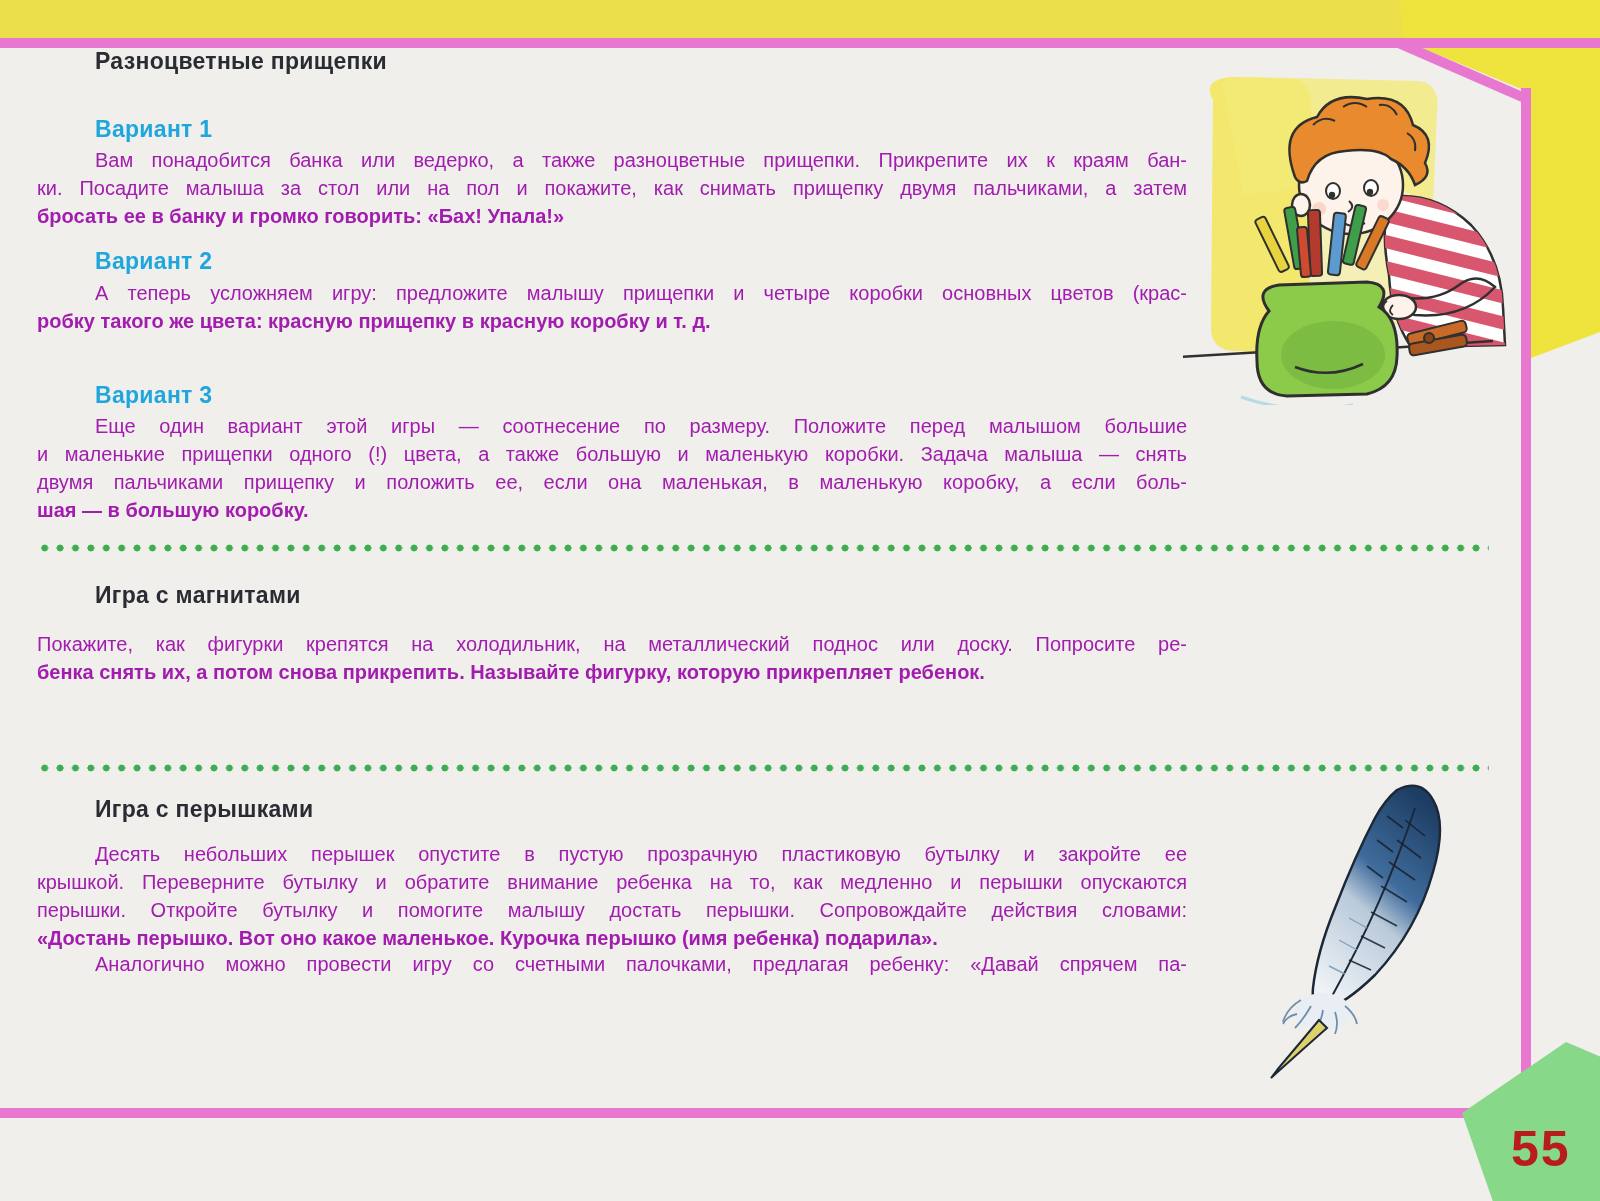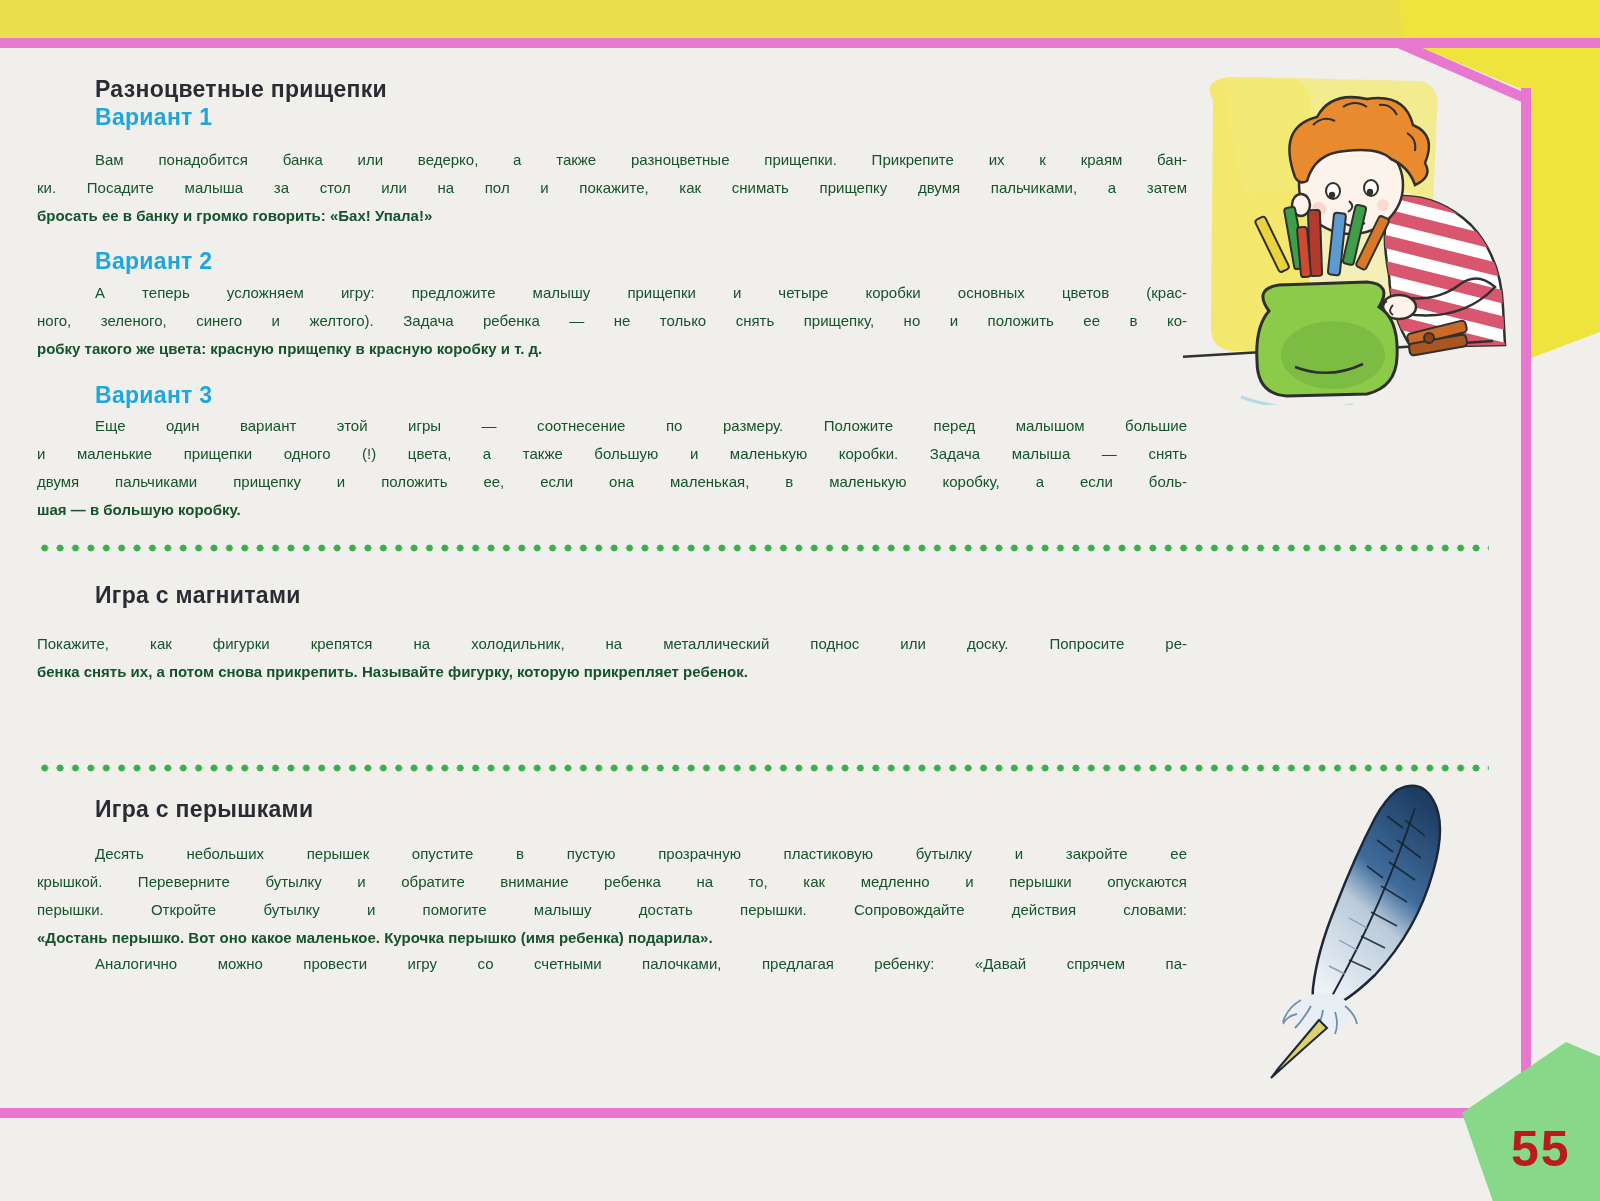--- a/index.html
+++ b/index.html
@@ -22,21 +22,21 @@
   .pink-bottom{left:0;top:1108px;width:1600px;height:10px;}
   
   .abs{position:absolute;}
   .h-main{
     left:95px;font-size:23px;font-weight:bold;color:#2a2c34;letter-spacing:.3px;z-index:4;
   }
   .h-variant{
     left:95px;font-size:23px;font-weight:bold;color:#1ea6dd;letter-spacing:.3px;z-index:4;
   }
   .para{
-    left:37px;width:1150px;font-size:15px;line-height:28px;color:#14532d;z-index:4;
+    left:37px;width:1150px;font-size:20px;line-height:28px;color:#a21caf;z-index:4;
   }
   .ln{display:block;text-align:justify;text-align-last:justify;}
   .ln-last{text-align:right;text-align-last:left;font-weight:bold;}
   .indent{padding-left:58px;}
   .divider{
     position:absolute;left:37px;width:1452px;height:8px;z-index:4;
     background-image:radial-gradient(circle closest-side, #3cae4f 0 82%, rgba(0,0,0,0) 92%);
     background-size:15.4px 8px;background-repeat:repeat-x;background-position:left center;
   }
   
@@ -56,33 +56,32 @@
 
 <div id="page">
 
   <div class="band-top"></div>
   <div class="corner-yellow"></div>
   <div class="pink pink-top"></div>
   <div class="pink pink-diag"></div>
   <div class="pink pink-right"></div>
   <div class="pink pink-bottom"></div>
 
-  <div class="abs h-main" style="top:76px">Разноцветные прищепки</div>
-
-  <div class="abs h-variant" style="top:104px">Вариант 1</div>
+  <div class="abs h-main" style="top:48px">Разноцветные прищепки</div>
+
+  <div class="abs h-variant" style="top:116px">Вариант 1</div>
   <div class="abs para" style="top:146px">
     <span class="ln indent">Вам понадобится банка или ведерко, а также разноцветные прищепки. Прикрепите их к краям бан-</span>
     <span class="ln">ки. Посадите малыша за стол или на пол и покажите, как снимать прищепку двумя пальчиками, а затем</span>
     <span class="ln ln-last">бросать ее в банку и громко говорить: «Бах! Упала!»</span>
   </div>
 
   <div class="abs h-variant" style="top:248px">Вариант 2</div>
   <div class="abs para" style="top:279px">
     <span class="ln indent">А теперь усложняем игру: предложите малышу прищепки и четыре коробки основных цветов (крас-</span>
-    <span class="ln">ного, зеленого, синего и желтого). Задача ребенка — не только снять прищепку, но и положить ее в ко-</span>
     <span class="ln ln-last">робку такого же цвета: красную прищепку в красную коробку и т. д.</span>
   </div>
 
   <div class="abs h-variant" style="top:382px">Вариант 3</div>
   <div class="abs para" style="top:412px">
     <span class="ln indent">Еще один вариант этой игры — соотнесение по размеру. Положите перед малышом большие</span>
     <span class="ln">и маленькие прищепки одного (!) цвета, а также большую и маленькую коробки. Задача малыша — снять</span>
     <span class="ln">двумя пальчиками прищепку и положить ее, если она маленькая, в маленькую коробку, а если боль-</span>
     <span class="ln ln-last">шая — в большую коробку.</span>
   </div>

